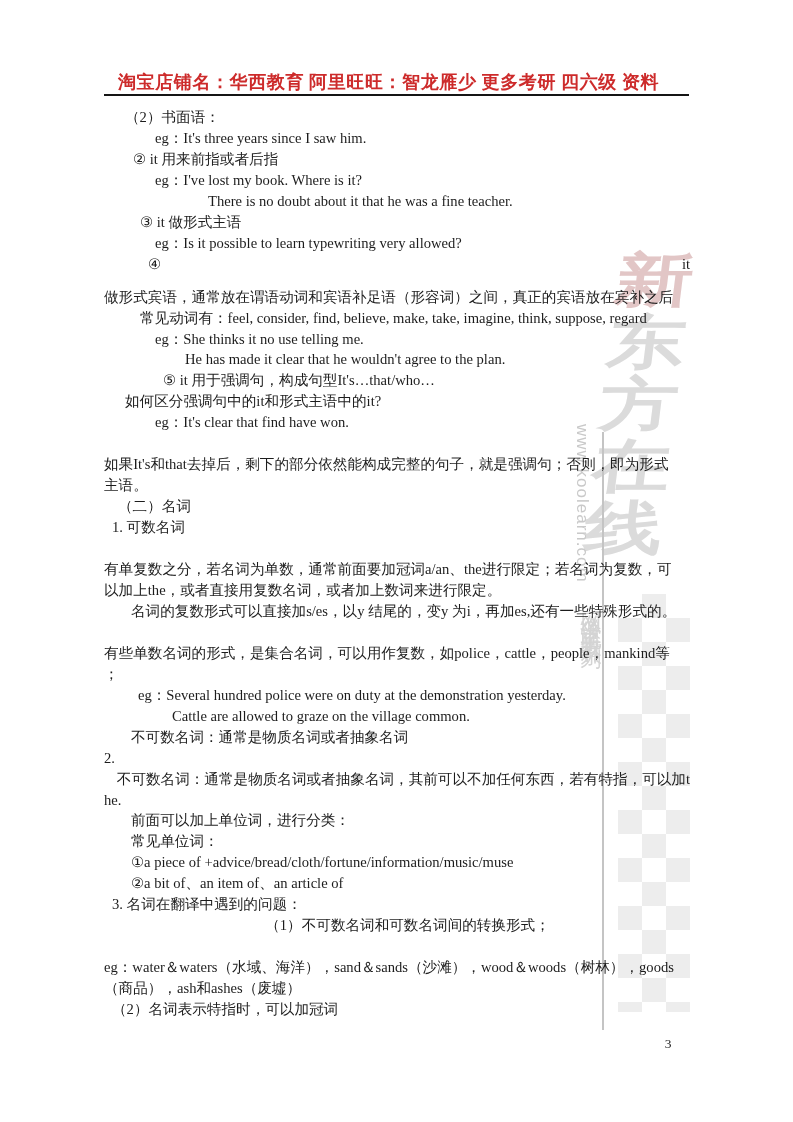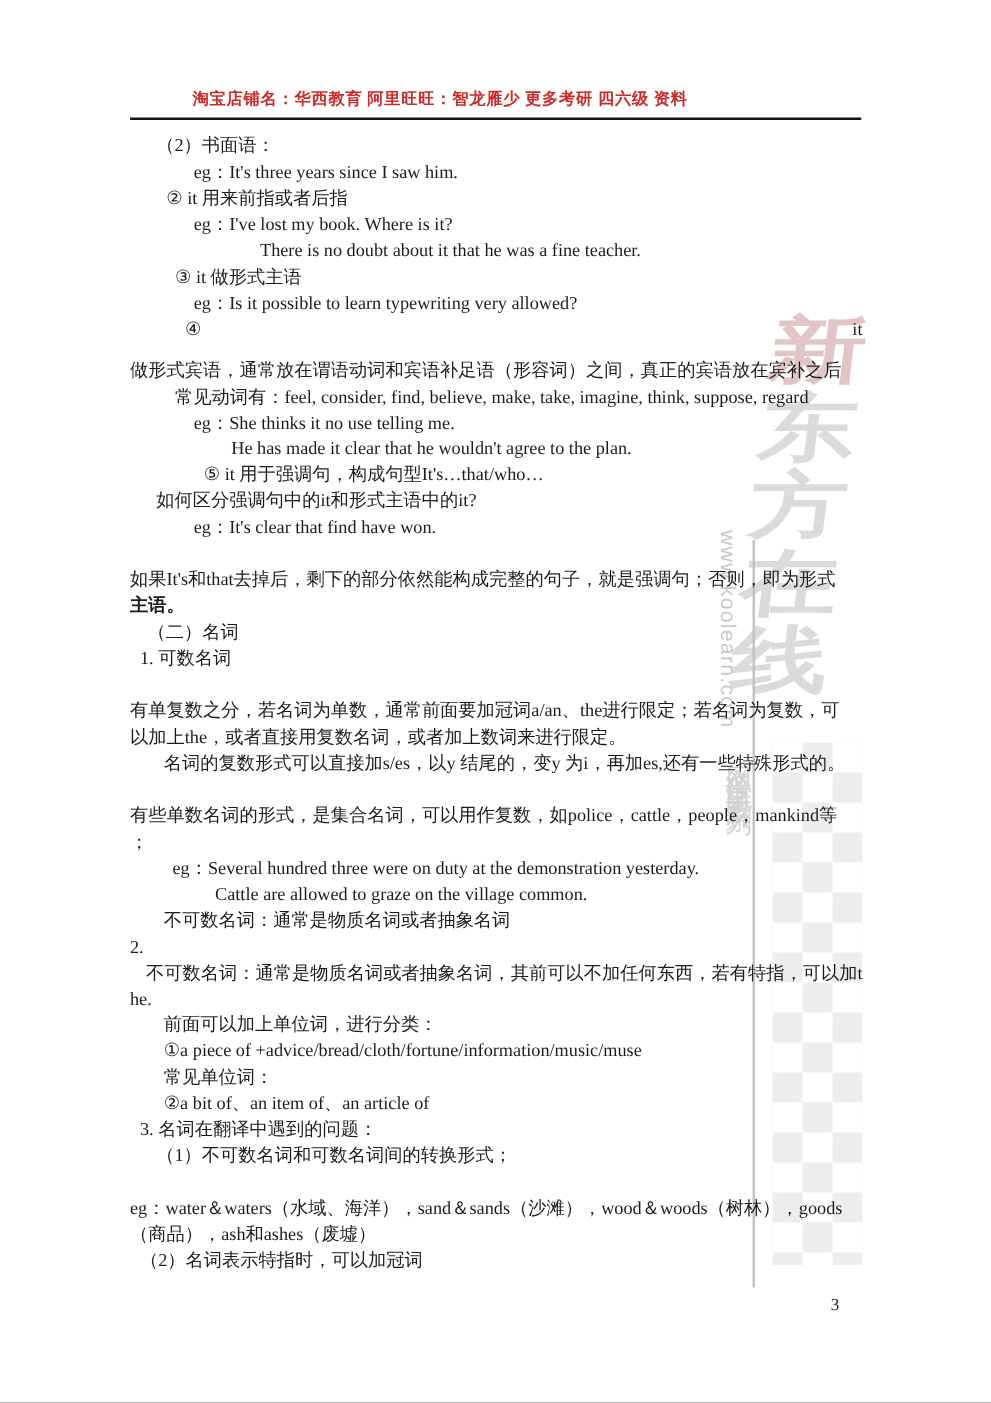--- a/index.html
+++ b/index.html
@@ -31,22 +31,22 @@
   .wm-checker{
     left:618px;top:594px;width:72px;height:418px;
     background-image:
       linear-gradient(45deg,#ededed 25%,transparent 25%,transparent 75%,#ededed 75%),
       linear-gradient(45deg,#ededed 25%,transparent 25%,transparent 75%,#ededed 75%);
     background-size:48px 48px;background-position:0 0,24px 24px;
   }
   
   .promo{
     position:absolute;left:118px;top:70px;z-index:2;
-    font-size:13px;font-weight:bold;letter-spacing:.6px;
-    color:var(--promo-red,#cd2b2b);white-space:nowrap;margin-left:36px;
+    font-size:18px;font-weight:bold;letter-spacing:.6px;
+    color:var(--promo-red,#cd2b2b);white-space:nowrap;
   }
   .header-rule{position:absolute;left:104px;top:94px;width:585px;height:2px;background:#151515;z-index:2;}
   
   .content{
     position:absolute;left:104px;top:107px;width:586px;z-index:1;
     font-size:14.6px;line-height:20.95px;
   }
   .line{white-space:nowrap;}
   .line.split{display:flex;justify-content:space-between;white-space:normal;}
   
@@ -86,42 +86,42 @@
       </div>
       <div class="line" style="padding-left: 0px; margin-top: 12px;">做形式宾语，通常放在谓语动词和宾语补足语（形容词）之间，真正的宾语放在宾补之后</div>
       <div class="line" style="padding-left: 36px;">常见动词有：feel, consider, find, believe, make, take, imagine, think, suppose, regard</div>
       <div class="line" style="padding-left: 51px;">eg：She thinks it no use telling me.</div>
       <div class="line" style="padding-left: 81px;">He has made it clear that he wouldn't agree to the plan.</div>
       <div class="line" style="padding-left: 59px;">⑤ it 用于强调句，构成句型It's…that/who…</div>
       <div class="line" style="padding-left: 21px;">如何区分强调句中的it和形式主语中的it?</div>
       <div class="line" style="padding-left: 51px;">eg：It's clear that find have won.</div>
       <div class="line" style="padding-left: 0px;">&nbsp;</div>
       <div class="line" style="padding-left: 0px;">如果It's和that去掉后，剩下的部分依然能构成完整的句子，就是强调句；否则，即为形式</div>
-      <div class="line" style="padding-left: 0px; font-weight: bold;">主语。</div>
+      <div class="line" style="padding-left: 0px;">主语。</div>
       <div class="line" style="padding-left: 14px;">（二）名词</div>
       <div class="line" style="padding-left: 8px;">1. 可数名词</div>
       <div class="line" style="padding-left: 0px;">&nbsp;</div>
       <div class="line" style="padding-left: 0px;">有单复数之分，若名词为单数，通常前面要加冠词a/an、the进行限定；若名词为复数，可</div>
       <div class="line" style="padding-left: 0px;">以加上the，或者直接用复数名词，或者加上数词来进行限定。</div>
       <div class="line" style="padding-left: 27px;">名词的复数形式可以直接加s/es，以y 结尾的，变y 为i，再加es,还有一些特殊形式的。</div>
       <div class="line" style="padding-left: 0px;">&nbsp;</div>
       <div class="line" style="padding-left: 0px;">有些单数名词的形式，是集合名词，可以用作复数，如police，cattle，people，mankind等</div>
       <div class="line" style="padding-left: 0px;">；</div>
-      <div class="line" style="padding-left: 34px;">eg：Several hundred three were on duty at the demonstration yesterday.</div>
+      <div class="line" style="padding-left: 34px;">eg：Several hundred police were on duty at the demonstration yesterday.</div>
       <div class="line" style="padding-left: 68px;">Cattle are allowed to graze on the village common.</div>
       <div class="line" style="padding-left: 27px;">不可数名词：通常是物质名词或者抽象名词</div>
       <div class="line" style="padding-left: 0px;">2.</div>
       <div class="line" style="padding-left: 0px; text-align: right;">不可数名词：通常是物质名词或者抽象名词，其前可以不加任何东西，若有特指，可以加t</div>
       <div class="line" style="padding-left: 0px;">he.</div>
       <div class="line" style="padding-left: 27px;">前面可以加上单位词，进行分类：</div>
+      <div class="line" style="padding-left: 27px;">常见单位词：</div>
       <div class="line" style="padding-left: 27px;">①a piece of +advice/bread/cloth/fortune/information/music/muse</div>
-      <div class="line" style="padding-left: 27px;">常见单位词：</div>
       <div class="line" style="padding-left: 27px;">②a bit of、an item of、an article of</div>
       <div class="line" style="padding-left: 8px;">3. 名词在翻译中遇到的问题：</div>
-      <div class="line" style="padding-left: 21px;">（1）不可数名词和可数名词间的转换形式；</div>
+      <div class="line" style="padding-left: 21px; text-align: center;">（1）不可数名词和可数名词间的转换形式；</div>
       <div class="line" style="padding-left: 0px;">&nbsp;</div>
       <div class="line" style="padding-left: 0px;">eg：water＆waters（水域、海洋），sand＆sands（沙滩），wood＆woods（树林），goods</div>
       <div class="line" style="padding-left: 0px;">（商品），ash和ashes（废墟）</div>
       <div class="line" style="padding-left: 8px;">（2）名词表示特指时，可以加冠词</div>
     </div>
 
   <div class="pageno">3</div>
 
 </div>
 

